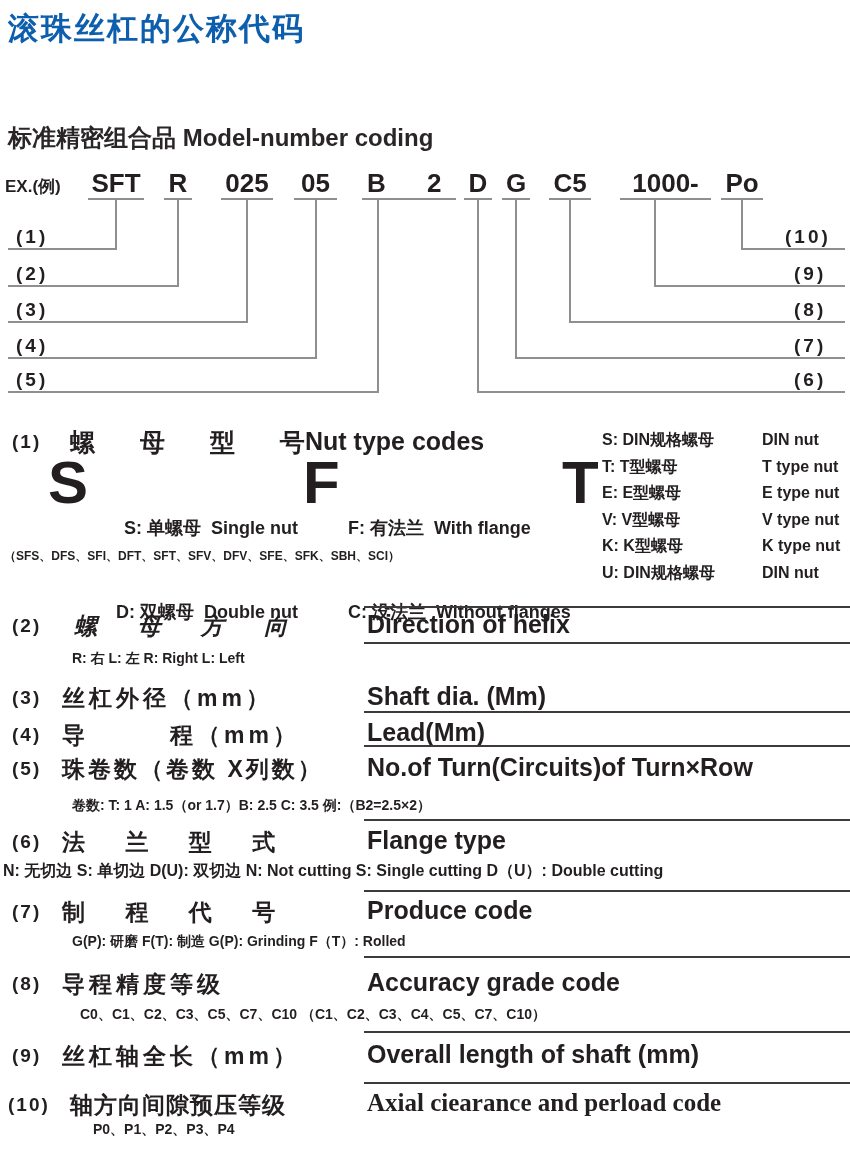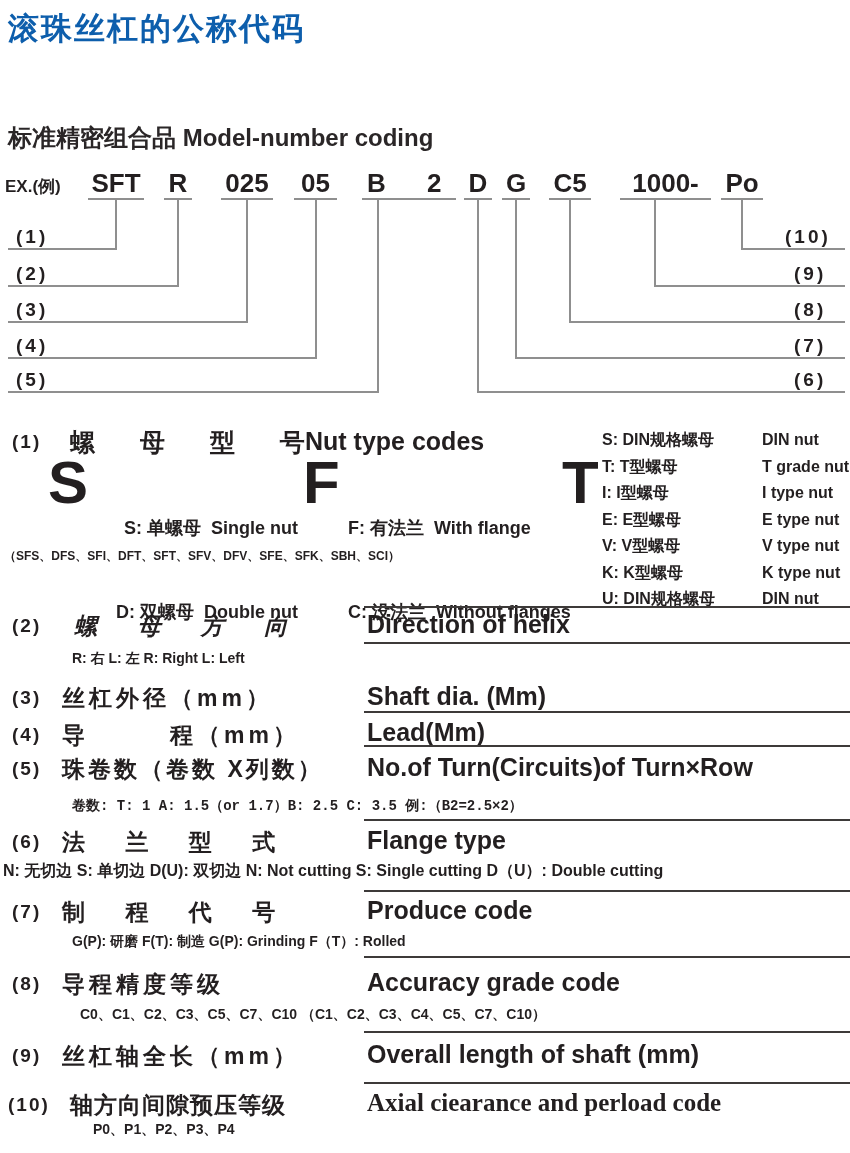--- a/index.html
+++ b/index.html
@@ -95,22 +95,21 @@
   </div>
   <div class="abs big" style="left:303px;top:455px;">F</div>
   <div class="abs pairs" style="left:348px;top:458px;">
     <div>F: 有法兰  With flange</div>
     <div>C: 没法兰  Without flanges</div>
   </div>
   <div class="abs big" style="left:562px;top:455px;">T</div>
 
   <div class="abs" style="left:602px;top:427px;">
     <div class="nutrow"><span class="cn">S: DIN规格螺母</span><span>DIN nut</span></div>
-    <div class="nutrow"><span class="cn">T: T型螺母</span><span>T grade nut</span></div>
-    <div class="nutrow"><span class="cn">I: I型螺母</span><span>I type nut</span></div>
+    <div class="nutrow"><span class="cn">T: T型螺母</span><span>T type nut</span></div>
     <div class="nutrow"><span class="cn">E: E型螺母</span><span>E type nut</span></div>
     <div class="nutrow"><span class="cn">V: V型螺母</span><span>V type nut</span></div>
     <div class="nutrow"><span class="cn">K: K型螺母</span><span>K type nut</span></div>
     <div class="nutrow"><span class="cn">U: DIN规格螺母</span><span>DIN nut</span></div>
   </div>
   <div class="abs note" style="left:4px;top:548px;">（SFS、DFS、SFI、DFT、SFT、SFV、DFV、SFE、SFK、SBH、SCI）</div>
 
   <div class="abs rule" style="top:606px;"></div>
 
   <div class="abs num" style="left:12px;top:615px;">(2)</div>
@@ -125,21 +124,21 @@
   <div class="abs rule" style="top:711px;"></div>
 
   <div class="abs num" style="left:12px;top:724px;">(4)</div>
   <div class="abs cnh" style="left:62px;top:720px;letter-spacing:4px;">导　　　程（mm）</div>
   <div class="abs enh" style="left:367px;top:718px;">Lead(Mm)</div>
   <div class="abs rule" style="top:745px;"></div>
 
   <div class="abs num" style="left:12px;top:758px;">(5)</div>
   <div class="abs cnh" style="left:62px;top:754px;letter-spacing:3px;">珠卷数（卷数 X列数）</div>
   <div class="abs enh" style="left:367px;top:753px;">No.of Turn(Circuits)of Turn×Row</div>
-  <div class="abs sub" style="left:72px;top:797px;font-family:Liberation Mono, monospace;">卷数: T: 1 A: 1.5（or 1.7）B: 2.5 C: 3.5 例:（B2=2.5×2）</div>
+  <div class="abs sub" style="left:72px;top:797px;">卷数: T: 1 A: 1.5（or 1.7）B: 2.5 C: 3.5 例:（B2=2.5×2）</div>
   <div class="abs rule" style="top:819px;"></div>
 
   <div class="abs num" style="left:12px;top:831px;">(6)</div>
   <div class="abs cnh" style="left:62px;top:827px;letter-spacing:14px;word-spacing:6px;">法 兰 型 式</div>
   <div class="abs enh" style="left:367px;top:826px;">Flange type</div>
   <div class="abs sub" style="left:3px;top:861px;font-size:16px;">N: 无切边 S: 单切边 D(U): 双切边 N: Not cutting  S: Single cutting  D（U）: Double cutting</div>
   <div class="abs rule" style="top:890px;"></div>
 
   <div class="abs num" style="left:12px;top:901px;">(7)</div>
   <div class="abs cnh" style="left:62px;top:897px;letter-spacing:14px;word-spacing:6px;">制 程 代 号</div>

